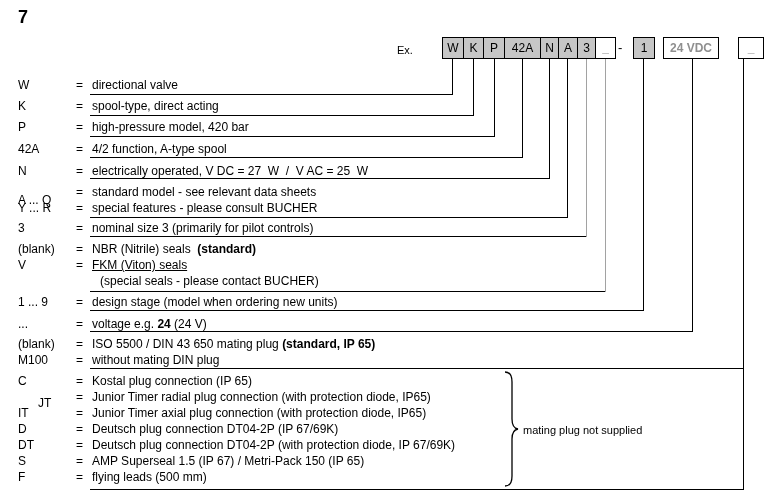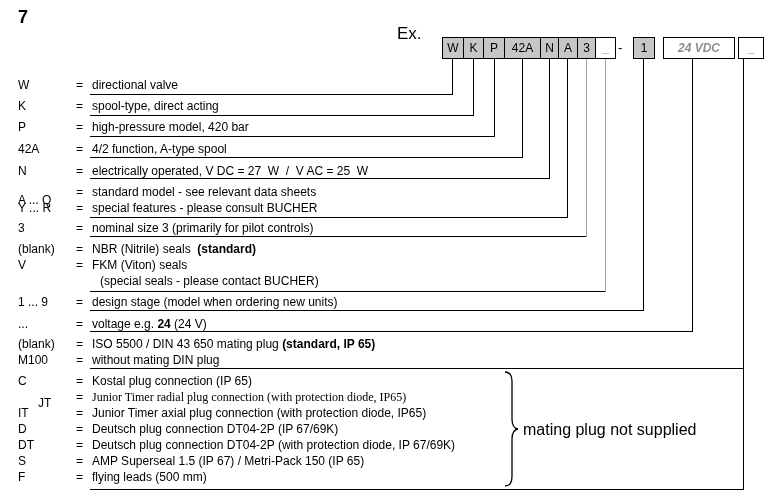--- a/index.html
+++ b/index.html
@@ -1,55 +1,55 @@
 <!DOCTYPE html>
 <html><head>
 <meta charset="utf-8">
 <style>
   html,body{margin:0;padding:0;background:#ffffff;}
   body{width:768px;height:499px;overflow:hidden;font-family:"Liberation Sans",sans-serif;color:#000;}
   #page{position:relative;width:768px;height:499px;background:#fff;}
   .title-num{position:absolute;left:18px;top:7px;font-size:18px;font-weight:bold;}
   .title-text{position:absolute;left:61px;top:7px;font-size:18px;font-weight:bold;}
-  .ex-label{position:absolute;left:397px;top:24px;font-size:17px;}
+  .ex-label{position:absolute;left:397px;top:44px;font-size:11px;}
   .code-box{position:absolute;top:37px;height:22px;box-sizing:border-box;border:1px solid #000;
             font-size:12px;text-align:center;line-height:20px;white-space:nowrap;}
   .code-box.filled{background:#c6c6c6;}
   .code-box.blank{background:#ffffff;color:#8f8f8f;font-weight:bold;}
   .dash-sep{position:absolute;left:618px;top:40px;font-size:13px;}
   .hline{position:absolute;height:1px;background:#000;}
   .vline{position:absolute;width:1px;background:#000;}
   .vline.gray{background:#a2a2a2;}
   .row-code{position:absolute;left:18px;font-size:12px;line-height:13px;white-space:pre;}
   .row-eq{position:absolute;left:76px;font-size:12px;line-height:13px;}
   .row-desc{position:absolute;left:92px;font-size:12px;line-height:13px;white-space:pre;}
   .row-desc b{font-weight:bold;}
   .brace-svg{position:absolute;left:501px;top:370px;}
-  .brace-note{position:absolute;left:523px;top:423px;font-size:16px;line-height:14px;}
+  .brace-note{position:absolute;left:523px;top:423px;font-size:11px;line-height:14px;}
 </style>
 </head>
 <body>
 
 <div id="page">
   <span class="title-num">7</span>
 
   <span class="ex-label">Ex.</span>
   <span class="dash-sep">-</span>
 
   <div id="boxes-layer">
       <div class="code-box filled" style="left: 442px; width: 22px;">W</div>
       <div class="code-box filled" style="left: 463px; width: 21px;">K</div>
       <div class="code-box filled" style="left: 483px; width: 22px;">P</div>
       <div class="code-box filled" style="left: 504px; width: 37px;">42A</div>
       <div class="code-box filled" style="left: 540px; width: 19px;">N</div>
       <div class="code-box filled" style="left: 558px; width: 20px;">A</div>
       <div class="code-box filled" style="left: 577px; width: 19px;">3</div>
       <div class="code-box blank" style="left: 595px; width: 21px;">_</div>
       <div class="code-box filled" style="left: 633px; width: 22px;">1</div>
-      <div class="code-box blank" style="left: 663px; width: 72px; font-style: italic;">24 VDC</div>
+      <div class="code-box blank" style="left: 663px; width: 56px;">24 VDC</div>
       <div class="code-box blank" style="left: 738px; width: 26px;">_</div>
     </div>
   <div id="lines-layer">
       <div class="hline" style="left: 90px; top: 94px; width: 363px; height: 1px;"></div>
       <div class="vline" style="left: 452px; top: 59px; width: 1px; height: 36px;"></div>
       <div class="hline" style="left: 90px; top: 115px; width: 384px; height: 1px;"></div>
       <div class="vline" style="left: 473px; top: 59px; width: 1px; height: 57px;"></div>
       <div class="hline" style="left: 90px; top: 136px; width: 405px; height: 1px;"></div>
       <div class="vline" style="left: 494px; top: 59px; width: 1px; height: 78px;"></div>
       <div class="hline" style="left: 90px; top: 157px; width: 433px; height: 1px;"></div>
@@ -93,40 +93,40 @@
       <div class="row-eq" style="top: 202px;">=</div>
       <div class="row-desc" style="top: 202px;"><span>special features - please consult BUCHER</span></div>
       <div class="row-code" style="top: 222px;">3</div>
       <div class="row-eq" style="top: 222px;">=</div>
       <div class="row-desc" style="top: 222px;"><span>nominal size 3 (primarily for pilot controls)</span></div>
       <div class="row-code" style="top: 243px;">(blank)</div>
       <div class="row-eq" style="top: 243px;">=</div>
       <div class="row-desc" style="top: 243px;"><span>NBR (Nitrile) seals  </span><b>(standard)</b></div>
       <div class="row-code" style="top: 259px;">V</div>
       <div class="row-eq" style="top: 259px;">=</div>
-      <div class="row-desc" style="top: 259px;"><span>FKM (Viton) seals</span></div>
+      <div class="row-desc" style="top: 259px; text-decoration: underline;"><span>FKM (Viton) seals</span></div>
       <div class="row-desc" style="top: 275px; margin-left: 8px;"><span>(special seals - please contact BUCHER)</span></div>
       <div class="row-code" style="top: 296px;">1 ... 9</div>
       <div class="row-eq" style="top: 296px;">=</div>
       <div class="row-desc" style="top: 296px;"><span>design stage (model when ordering new units)</span></div>
       <div class="row-code" style="top: 318px;">...</div>
       <div class="row-eq" style="top: 318px;">=</div>
       <div class="row-desc" style="top: 318px;"><span>voltage e.g. </span><b>24</b><span> (24 V)</span></div>
       <div class="row-code" style="top: 338px;">(blank)</div>
       <div class="row-eq" style="top: 338px;">=</div>
       <div class="row-desc" style="top: 338px;"><span>ISO 5500 / DIN 43 650 mating plug </span><b>(standard, IP 65)</b></div>
       <div class="row-code" style="top: 354px;">M100</div>
       <div class="row-eq" style="top: 354px;">=</div>
       <div class="row-desc" style="top: 354px;"><span>without mating DIN plug</span></div>
       <div class="row-code" style="top: 375px;">C</div>
       <div class="row-eq" style="top: 375px;">=</div>
       <div class="row-desc" style="top: 375px;"><span>Kostal plug connection (IP 65)</span></div>
       <div class="row-code" style="top: 397px; margin-left: 20px;">JT</div>
       <div class="row-eq" style="top: 391px;">=</div>
-      <div class="row-desc" style="top: 391px; font-family: Liberation Serif, serif;"><span>Junior Timer radial plug connection (with protection diode, IP65)</span></div>
+      <div class="row-desc" style="top: 391px;"><span>Junior Timer radial plug connection (with protection diode, IP65)</span></div>
       <div class="row-code" style="top: 407px;">IT</div>
       <div class="row-eq" style="top: 407px;">=</div>
       <div class="row-desc" style="top: 407px;"><span>Junior Timer axial plug connection (with protection diode, IP65)</span></div>
       <div class="row-code" style="top: 423px;">D</div>
       <div class="row-eq" style="top: 423px;">=</div>
       <div class="row-desc" style="top: 423px;"><span>Deutsch plug connection DT04-2P (IP 67/69K)</span></div>
       <div class="row-code" style="top: 439px;">DT</div>
       <div class="row-eq" style="top: 439px;">=</div>
       <div class="row-desc" style="top: 439px;"><span>Deutsch plug connection DT04-2P (with protection diode, IP 67/69K)</span></div>
       <div class="row-code" style="top: 455px;">S</div>

